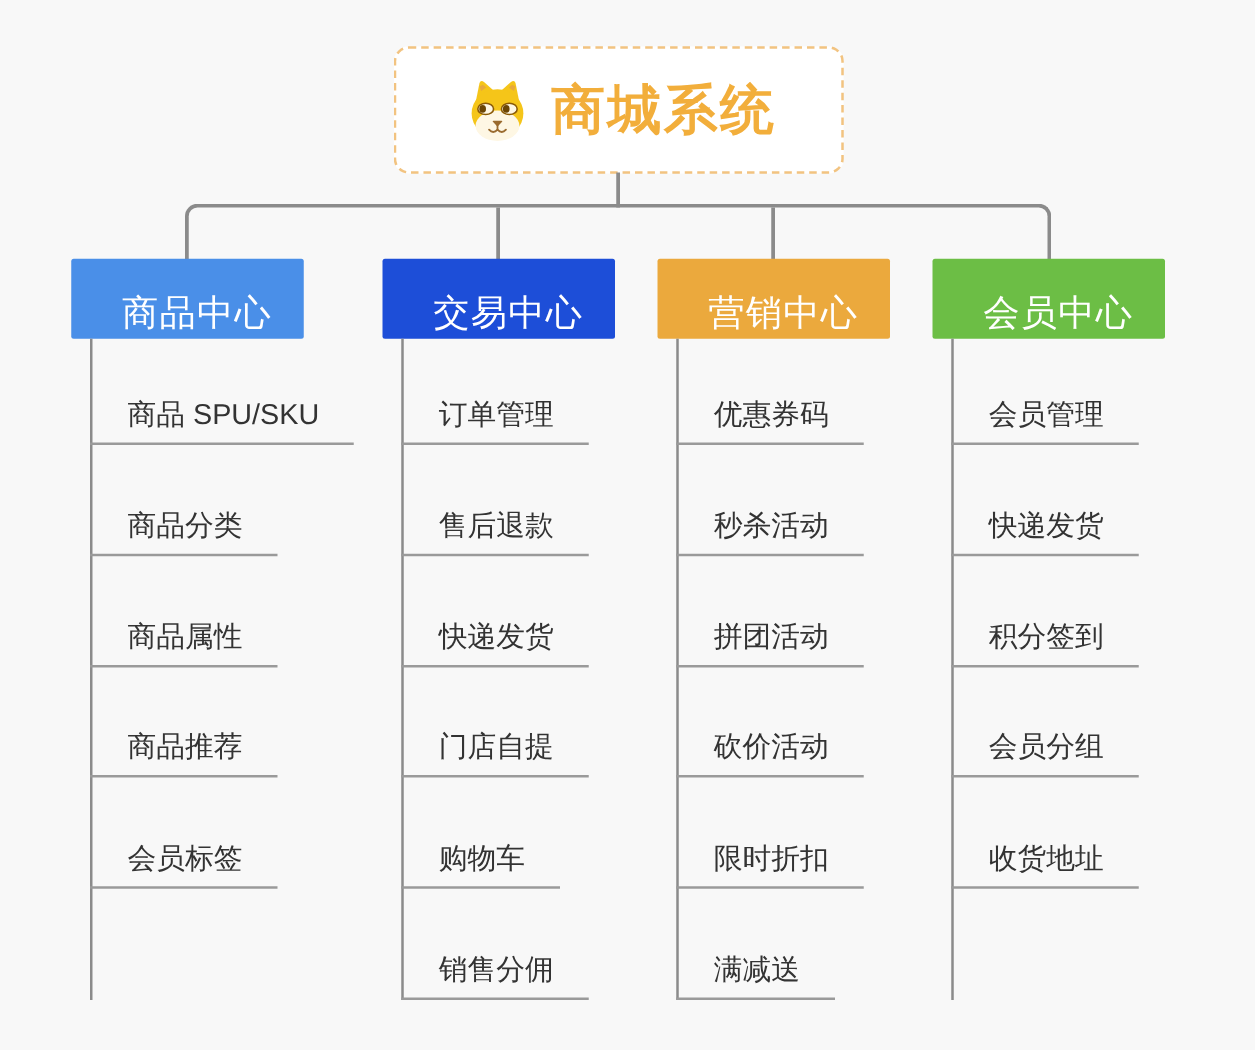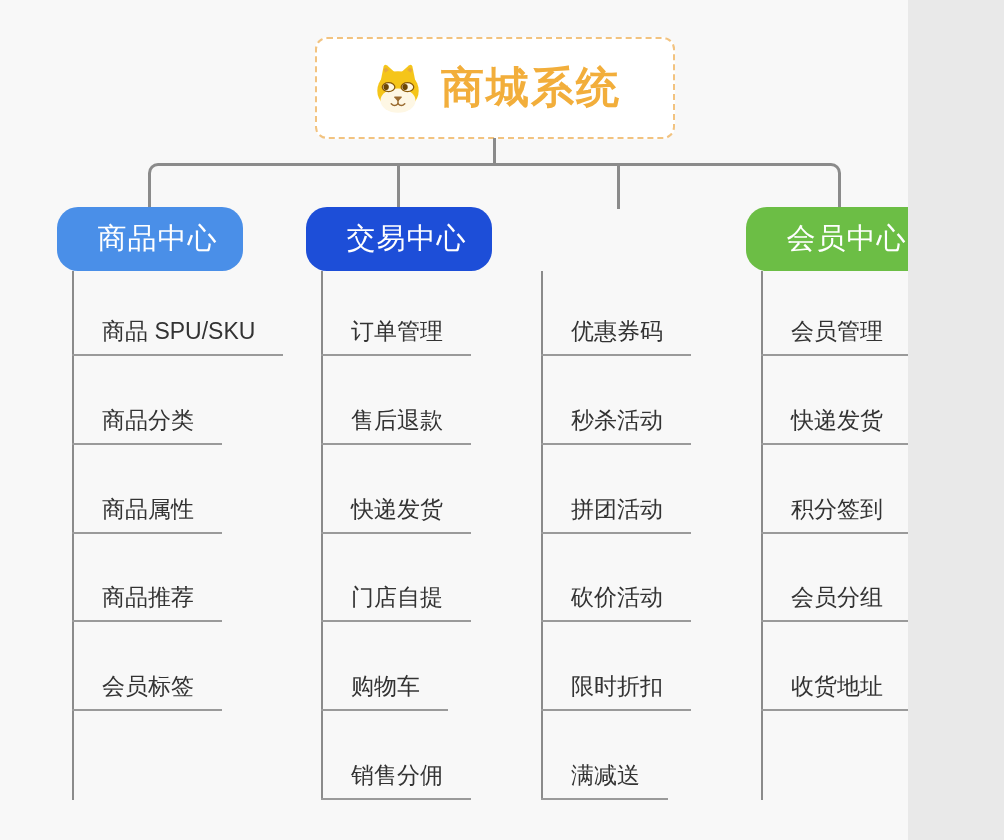--- a/index.html
+++ b/index.html
@@ -3,21 +3,21 @@
 <meta charset="utf-8">
 <style>
   :root{
     --background:#F8F8F8; --connector:#8B8B8B; --underline:#9A9A9A;
     --item_text:#333333; --root_text:#F2AE3B; --root_border:#F2C380;
     --root_bg:#FFFFFF; --branch_text:#FFFFFF;
   }
   *{margin:0;padding:0;box-sizing:border-box;}
   html,body{background:#e9e9e9;}
   body{font-family:"Liberation Sans","DejaVu Sans",sans-serif;}
-  .canvas{position:relative;width:908px;height:840px;background:var(--background);overflow:hidden;}
+  .canvas{position:relative;width:1004px;height:840px;background:var(--background);overflow:hidden;}
 
   
   .root-node{
     position:absolute;left:315px;top:37px;width:360px;height:102px;
     background:var(--root_bg);border:2px dashed var(--root_border);border-radius:12px;
     display:flex;align-items:center;justify-content:center;gap:14px;cursor:pointer;
   }
   .root-title{font-size:43px;font-weight:600;color:var(--root_text);letter-spacing:2px;white-space:nowrap;}
   .dog-icon{display:inline-flex;}
 
@@ -32,22 +32,22 @@
   .drop-2{left:397px;top:166px;width:3px;height:43px;}
   .drop-3{left:617px;top:166px;width:3px;height:43px;}
 
   
   .branch{position:absolute;top:207px;width:250px;height:600px;}
   .branch.b0{left:57px;}
   .branch.b1{left:306px;}
   .branch.b2{left:526px;}
   .branch.b3{left:746px;}
   .branch-head{
-    width:186px;height:64px;border-radius:21px;
-    display:flex;align-items:center;justify-content:center;cursor:pointer;padding-left:15px;
+    width:186px;height:64px;border-radius:2px;
+    display:flex;align-items:flex-end;justify-content:center;cursor:pointer;padding-left:15px;
   }
   .branch-head span{font-size:29px;color:var(--branch_text);letter-spacing:1px;white-space:nowrap;}
   .trunk{position:absolute;left:15px;top:64px;width:2px;height:529px;background:var(--connector);}
   .items{position:absolute;left:15px;top:60.2px;}
   .item{height:88.8px;display:flex;align-items:flex-end;text-align:right;}
   .item-label{
     display:inline-block;white-space:nowrap;cursor:pointer;
     padding:0 28px 7px 30px;border-bottom:2px solid var(--underline);
     font-size:23px;color:var(--item_text);
   }
@@ -127,20 +127,23 @@
     </div>
           <div class="item">
       <span class="item-label">购物车</span>
     </div>
           <div class="item">
       <span class="item-label">销售分佣</span>
     </div>
         </div>
     </div>
       <div class="branch b2">
+      <div class="branch-head" style="background: rgb(235, 169, 61);">
+        <span>营销中心</span>
+      </div>
       <div class="trunk"></div>
       <div class="items">
           <div class="item">
       <span class="item-label">优惠券码</span>
     </div>
           <div class="item">
       <span class="item-label">秒杀活动</span>
     </div>
           <div class="item">
       <span class="item-label">拼团活动</span>

